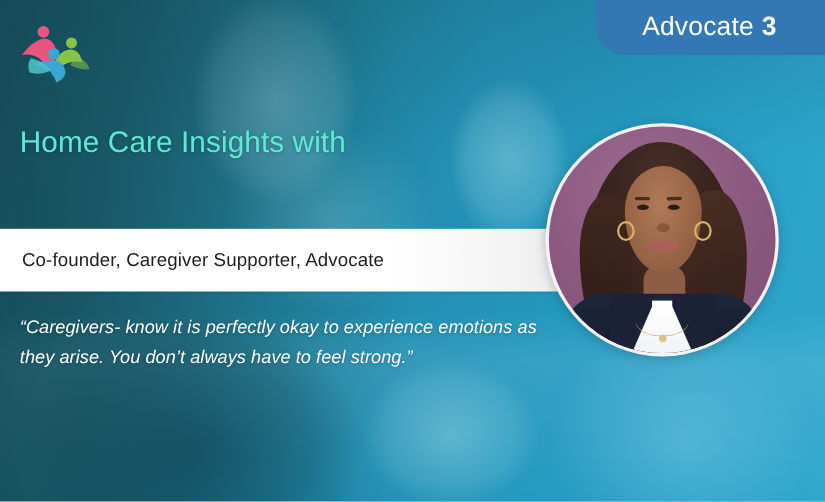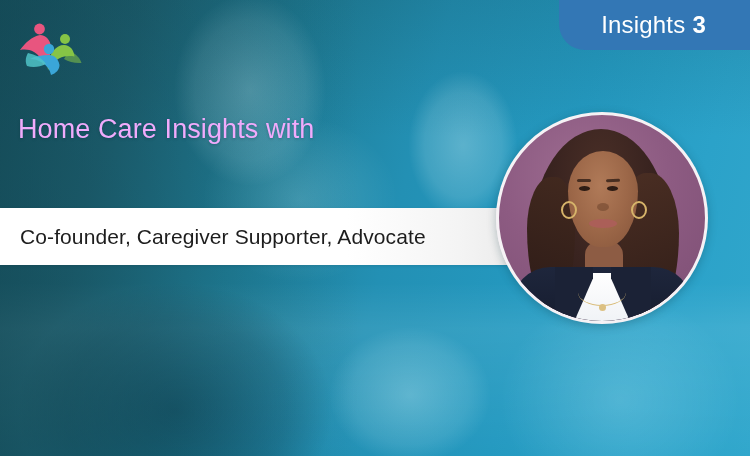--- a/index.html
+++ b/index.html
@@ -79,21 +79,21 @@
     letter-spacing: .2px;
   }
   .edition-label { font-weight: 400; }
   .edition-num { font-weight: 700; margin-left: 7px; }
 
   
   .headline {
     position: absolute;
     left: 18px;
     top: 112px;
-    color: #f0abfc;
+    color: #5eead4;
     line-height: 1.28;
     text-shadow: 0 1px 3px rgba(5,40,50,0.30);
   }
   .headline-line1 {
     display: block;
     font-size: 27px;
     font-weight: 400;
     letter-spacing: .1px;
   }
   .headline-line2 {
@@ -111,21 +111,21 @@
     top: 208px;
     width: 560px;
     height: 57px;
     background: linear-gradient(to right, #ffffff 0%, #ffffff 62%, #f4f4f4 82%, #e9e9e9 94%, #e3e3e3 100%);
     display: flex;
     align-items: center;
     box-shadow: 0 1px 3px rgba(0,0,0,0.10);
   }
   .role-text {
     margin-left: 20px;
-    font-size: 21px;
+    font-size: 17px;
     font-weight: 400;
     color: #1d1d1d;
     letter-spacing: .1px;
   }
 
   
   .quote {
     position: absolute;
     left: 18px;
     top: 285px;
@@ -298,32 +298,33 @@
 
       <circle cx="34" cy="31" r="5.2" fill="#3aa6d8"></circle>
       <path d="M34 37 C39.5 37 43.5 41 44.5 47 C44.5 51.5 41 55.5 36 57 C35 52 32 47.5 27 44.5 C23 42 19 41 15 41 C20.5 38 27 37 34 37 Z" fill="#3aa6d8"></path>
 
       <path d="M13 35 C20 36.5 27 40 31 46 C25 49 18 50 12 48 C10 44 10.5 39 13 35 Z" fill="#4fc3c7" opacity="0.85"></path>
       <path d="M56 34 C61 36 65 40 66.5 45 C60 45.5 54 44 49 41 C51 37.5 53.5 35 56 34 Z" fill="#86c446" opacity="0.55"></path>
     </svg>
   </div>
 
   <div class="edition-badge" style="background:#3377b5;">
-    <span class="edition-label">Insights</span>
+    <span class="edition-label">Advocate</span>
     <span class="edition-num">3</span>
   </div>
 
   <div class="headline">
     <span class="headline-line1">Home Care Insights with</span>
   </div>
 
   <div class="role-bar">
     <span class="role-text">Co-founder, Caregiver Supporter, Advocate</span>
   </div>
 
+  <div class="quote">“Caregivers- know it is perfectly okay to experience emotions as they arise. You don’t always have to feel strong.”</div>
 
   <div class="portrait">
     <div class="portrait-inner">
       <div class="pt-hair"></div>
       <div class="pt-hair-l"></div>
       <div class="pt-hair-r"></div>
       <div class="pt-neck"></div>
       <div class="pt-face"></div>
       <div class="pt-brow-l"></div>
       <div class="pt-brow-r"></div>

